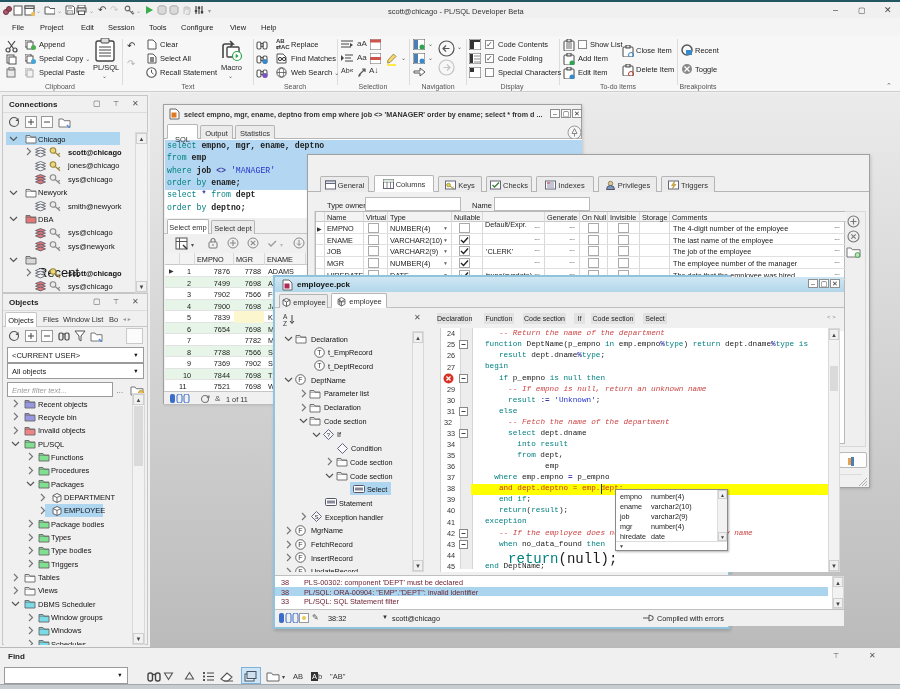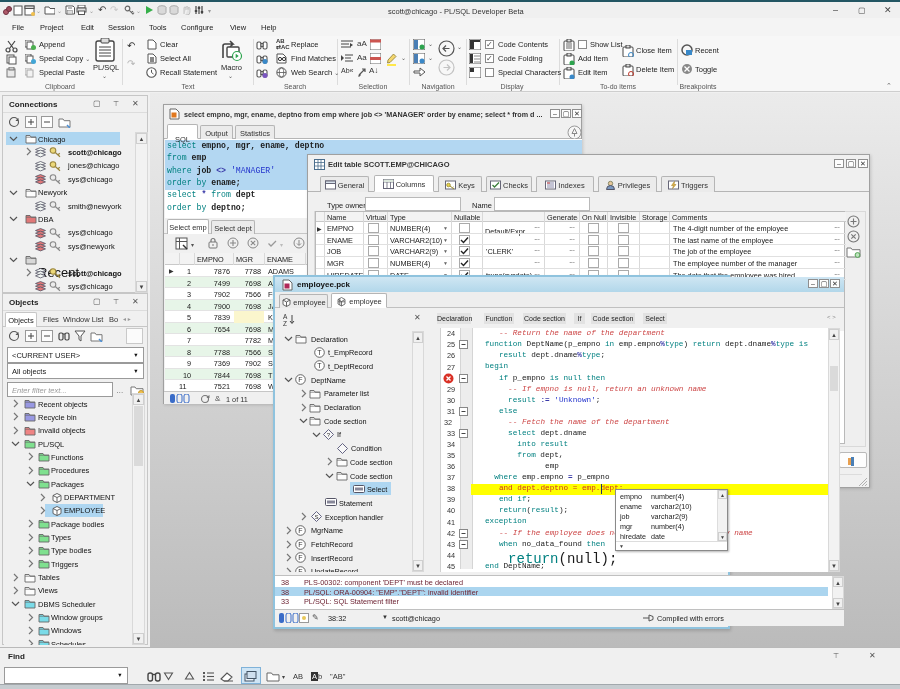--- a/index.html
+++ b/index.html
@@ -945,30 +945,20 @@
       </svg>
       <svg class="ab" style="left:36px;top:2px" width="10" height="10">
         <circle cx="5" cy="5" r="3.5" fill="none" stroke="#777" stroke-width="1.1"></circle>
         <path d="M8 2 l1.5 -1 v3 h-3z" fill="#777"></path>
       </svg>
       <span class="ab" style="left:51px;top:2px;font-size:8px;color:#555">&amp;</span>
       <span class="ab" style="left:62px;top:3px;font-size:7.3px;color:#333">1 of 11</span>
     </div>
   </div>
 <div class="win" id="dlg" style="left:307px;top:154px;width:563px;height:334px;z-index:2">
-    <div class="wtit">
-      <svg class="ab" style="left:6px;top:4px" width="11" height="11">
-        <rect x="0.5" y="0.5" width="10" height="10" fill="#fff" stroke="#4a6d8c"></rect>
-        <path d="M0.5 3.5 h10 M4 0.5 v10 M7 0.5 v10 M0.5 7 h10" stroke="#4a6d8c" stroke-width="0.8"></path>
-      </svg>
-      <span class="t">Edit table SCOTT.EMP@CHICAGO</span>
-      <span class="wcb" style="left:526px;top:4px">–</span>
-      <span class="wcb" style="left:538px;top:4px">▢</span>
-      <span class="wcb" style="left:550px;top:4px">✕</span>
-    </div>
     <div class="ab" style="left:0;top:19px;width:561px;height:18px;border-bottom:1px solid #b5b5b5;background:#f0f0f0">
       <div class="tab" style="left:12px;top:2px;width:49px;height:16px;padding-top:4px;"><svg class="ic" style="margin:-2px 2px 0 0" width="11" height="10">
           <rect x="0.5" y="1" width="10" height="8" fill="#fff" stroke="#667"></rect>
           <rect x="0.5" y="1" width="10" height="2.5" fill="#d8e2ec" stroke="#667"></rect>
         </svg>General</div>
       <div class="tab act" style="left:66px;top:1px;width:60px;height:17px;padding-top:4px;border-bottom:1px solid #fff;"><svg class="ic" style="margin:-2px 2px 0 0" width="11" height="10">
           <rect x="0.5" y="0.5" width="10" height="9" fill="#fff" stroke="#667"></rect>
           <path d="M4 0.5 v9 M7.5 0.5 v9 M0.5 3 h10" stroke="#667" stroke-width="0.8"></path>
           <rect x="0.5" y="0.5" width="10" height="2.5" fill="#dde8dd"></rect>
         </svg>Columns</div>
@@ -999,21 +989,21 @@
     <div class="combo" style="left:57px;top:42px;width:96px;height:14px;border-color:#b9b9b9"></div>
     <span class="ab" style="left:164px;top:46px;font-size:7.5px">Name</span>
     <div class="combo" style="left:186px;top:42px;width:96px;height:14px;border-color:#b9b9b9"></div>
     <div class="ab" style="left:6px;top:56px;width:552px;height:236px;border:1px solid #d9d9d9;background:#efefef"></div>
     <div class="ab" style="left:7px;top:56px;width:530px;height:233px;background:#fff;border:1px solid #b9b9b9">
       <div class="ab" style="left:0;top:0;width:530px;height:10px;background:#f3f3f3;border-bottom:1px solid #c9c9c9"></div>
       <div class="cell" style="left:11px;top:1px;width:35px;font-size:7.3px">Name</div>
       <div class="cell" style="left:50px;top:1px;width:20px;font-size:7.3px">Virtual</div>
       <div class="cell" style="left:74px;top:1px;width:60px;font-size:7.3px">Type</div>
       <div class="cell" style="left:138px;top:1px;width:27px;font-size:7.3px">Nullable</div>
-      <div class="cell" style="left:169px;top:15px;width:50px;font-size:7.3px">Default/Expr.</div>
+      <div class="cell" style="left:169px;top:8px;width:50px;font-size:7.3px">Default/Expr.</div>
       <div class="cell" style="left:231px;top:1px;width:31px;font-size:7.3px">Generated</div>
       <div class="cell" style="left:266px;top:1px;width:24px;font-size:7.3px">On Null</div>
       <div class="cell" style="left:294px;top:1px;width:28px;font-size:7.3px">Invisible</div>
       <div class="cell" style="left:326px;top:1px;width:26px;font-size:7.3px">Storage</div>
       <div class="cell" style="left:356px;top:1px;width:173px;font-size:7.3px">Comments</div>
       <div class="gl" style="left:8px;top:0;width:1px;height:234px"></div>
       <div class="gl" style="left:47px;top:0;width:1px;height:234px"></div>
       <div class="gl" style="left:71px;top:0;width:1px;height:234px"></div>
       <div class="gl" style="left:135px;top:0;width:1px;height:234px"></div>
       <div class="gl" style="left:166px;top:0;width:1px;height:234px"></div>

